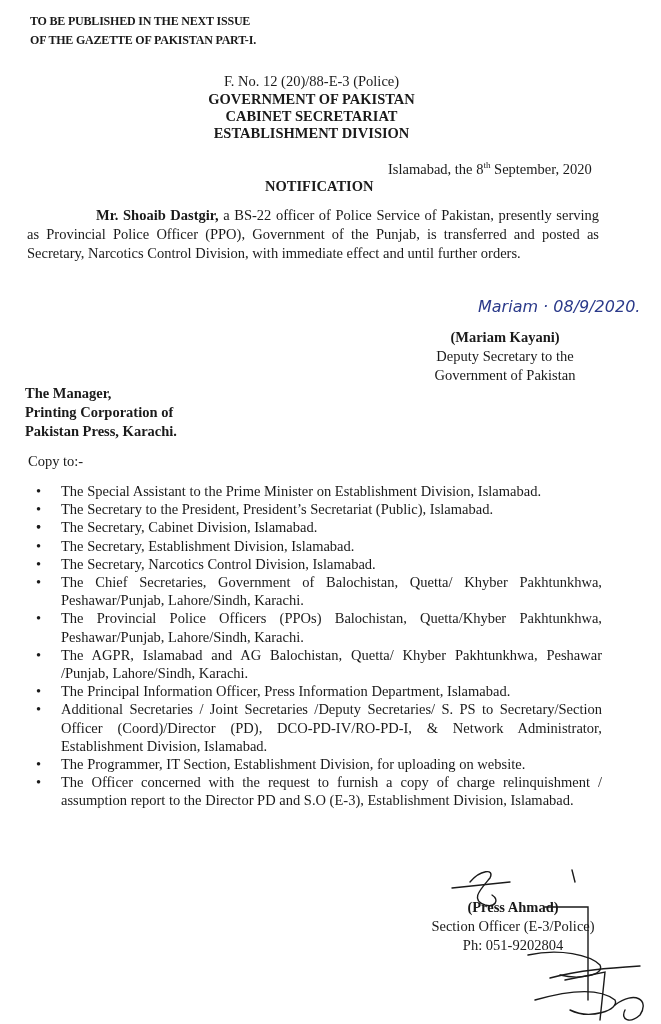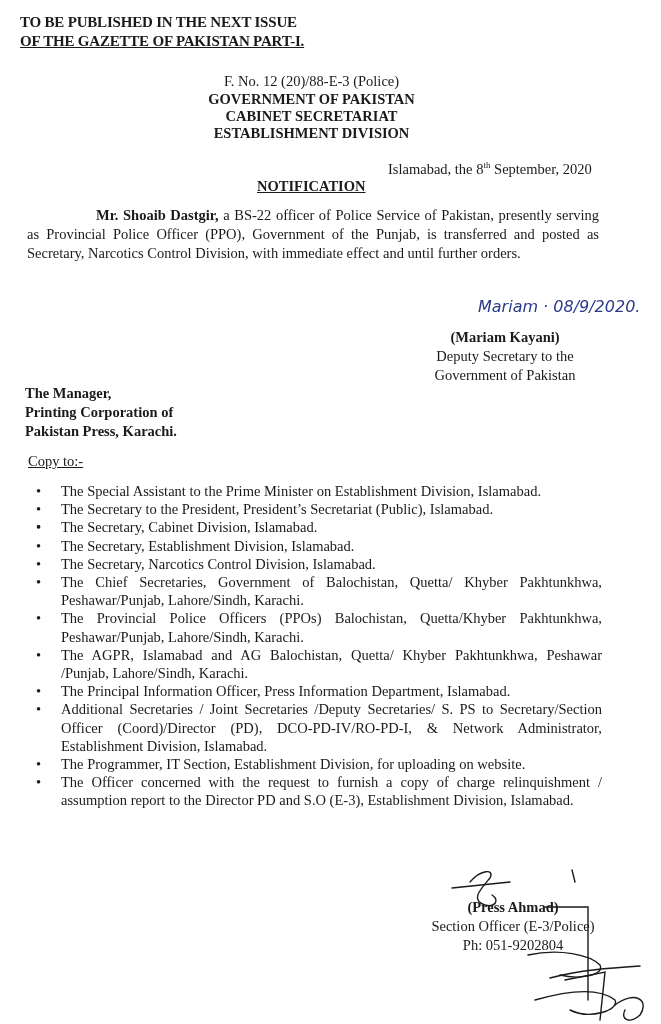--- a/index.html
+++ b/index.html
@@ -1,22 +1,22 @@
 <!DOCTYPE html>
 <html><head>
 <meta charset="utf-8">
 <style>
   html,body{margin:0;padding:0;background:#fff;}
   body{width:661px;height:1024px;position:relative;overflow:hidden;
        font-family:"Liberation Serif","DejaVu Serif",serif;color:#1a1a1a;}
   .abs{position:absolute;white-space:nowrap;}
-  .hdr{left:20px;font-weight:bold;font-size:15px;letter-spacing:-0.2px;}
+  .hdr{left:30px;font-weight:bold;font-size:12px;letter-spacing:-0.2px;}
   .center{left:0;width:623px;text-align:center;}
   .bold{font-weight:bold;}
-  .u{text-decoration:underline;}
+  .u{}
   .p{font-size:14.5px;}
   .para{position:absolute;left:27px;width:572px;font-size:14.5px;line-height:19px;text-align:justify;}
   .para .indent{display:inline-block;width:69px;}
   .sig{position:absolute;text-align:center;font-size:14.5px;line-height:19px;}
   .addr{position:absolute;left:25px;font-weight:bold;font-size:14.5px;line-height:19px;}
   ul.cc{position:absolute;left:36px;top:482px;width:566px;margin:0;padding:0;list-style:none;font-size:14.5px;line-height:18.2px;}
   ul.cc li{position:relative;padding-left:25px;text-align:justify;}
   ul.cc li .bullet{position:absolute;left:0;top:0;}
   .hand{font-family:"DejaVu Sans",sans-serif;font-style:italic;color:#2b3a8a;}
 </style>
@@ -28,21 +28,21 @@
 
 <div class="abs center p" style="top:73px;">F. No. 12 (20)/88-E-3 (Police)</div>
 <div class="abs center p bold" style="top:91px;">GOVERNMENT OF PAKISTAN</div>
 <div class="abs center p bold" style="top:108px;">CABINET SECRETARIAT</div>
 <div class="abs center p bold" style="top:125px;">ESTABLISHMENT DIVISION</div>
 
 <div class="abs p" style="top:160px;left:388px;">
   <span>Islamabad, the 8</span><sup style="font-size:9px;">th</sup><span> September, 2020</span>
 </div>
 
-<div class="abs p bold u" style="top:178px;left:257px;">NOTIFICATION</div>
+<div class="abs p bold u" style="top:178px;left:265px;">NOTIFICATION</div>
 
 <div class="para" style="top:206px;">
   <span class="indent"></span><span class="bold">Mr. Shoaib Dastgir,</span><span> a BS-22 officer of Police Service of Pakistan, presently serving as Provincial Police Officer (PPO), Government of the Punjab, is transferred and posted as Secretary, Narcotics Control Division, with immediate effect and until further orders.</span>
 </div>
 
 <div class="abs hand" style="top:297px;left:478px;font-size:16px;">Mariam · 08/9/2020.</div>
 <div class="sig" style="top:328px;left:405px;width:200px;">
   <div class="bold">(Mariam Kayani)</div>
   <div>Deputy Secretary to the</div>
   <div>Government of Pakistan</div>

